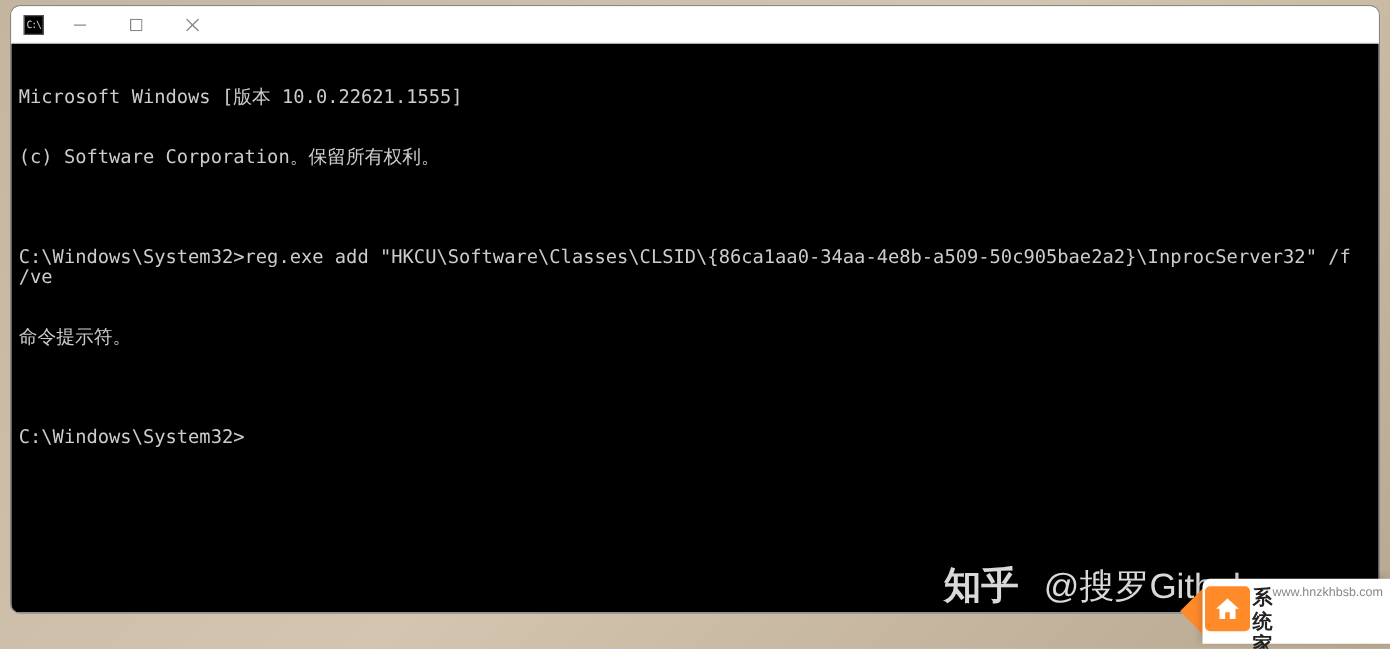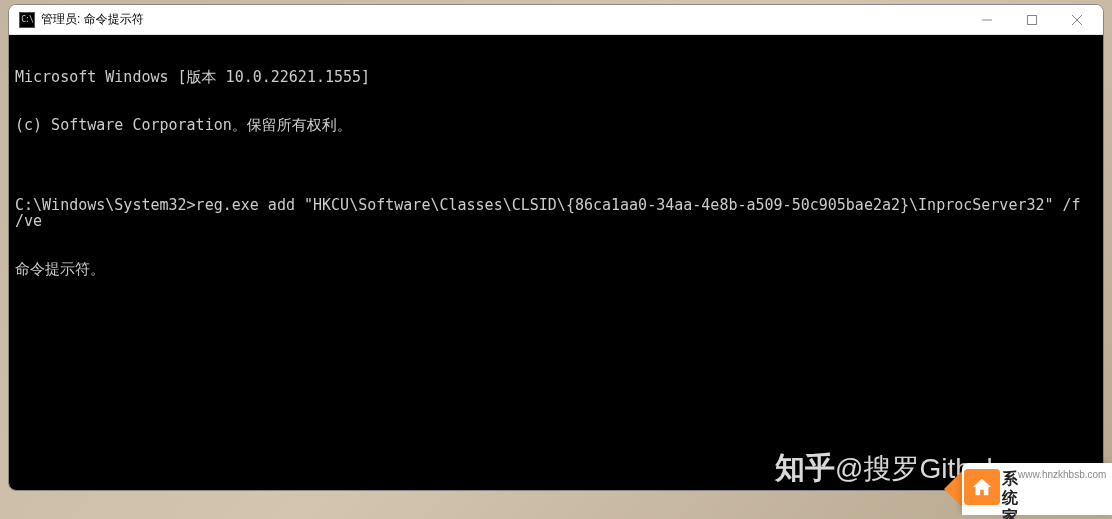--- a/index.html
+++ b/index.html
@@ -90,21 +90,21 @@
     .watermark-zhihu {
       position: absolute;
       bottom: 30px;
       right: 110px;
       color: rgba(255,255,255,0.85);
       font-size: 28px;
       font-weight: 500;
       font-family: "Microsoft YaHei", sans-serif;
       display: flex;
       align-items: center;
-      gap: 0;
+      gap: 20px;
       pointer-events: none;
     }
     .watermark-zhihu .zh-logo {
       font-weight: bold;
       font-size: 30px;
     }
     .badge {
       position: absolute;
       bottom: 0;
       right: 0;
@@ -163,21 +163,20 @@
       color: #888;
       line-height: 1.2;
     }
   </style>
 </head>
 <body>
 
 <div class="window">
   <div class="titlebar">
     <div class="titlebar-icon">C:\</div>
-    <div class="titlebar-text">管理员: 命令提示符</div>
     <div class="win-controls">
       <div class="win-btn">
         <svg viewBox="0 0 10 10">
             <line x1="0" y1="5" x2="10" y2="5" stroke="currentColor" stroke-width="1"></line>
           </svg>
       </div>
       <div class="win-btn">
         <svg viewBox="0 0 10 10">
             <rect x="0.5" y="0.5" width="9" height="9" fill="none" stroke="currentColor" stroke-width="1"></rect>
           </svg>
@@ -190,20 +189,21 @@
       </div>
     </div>
   </div>
   <div class="terminal">
     <span class="terminal-line">Microsoft Windows [版本 10.0.22621.1555]</span>
     <span class="terminal-line">(c) Software Corporation。保留所有权利。</span>
     <span class="terminal-line"></span>
     <span class="terminal-line">C:\Windows\System32&gt;reg.exe add "HKCU\Software\Classes\CLSID\{86ca1aa0-34aa-4e8b-a509-50c905bae2a2}\InprocServer32" /f /ve</span>
     <span class="terminal-line">命令提示符。</span>
     <span class="terminal-line"></span>
+    <span class="terminal-line">C:\Windows\System32&gt;</span>
   </div>
 </div>
 
 <div class="watermark-zhihu">
   <span class="zh-logo">知乎</span>
   <span>@搜罗Github</span>
 </div>
 
 <div class="badge">
   <div class="badge-tab"></div>

